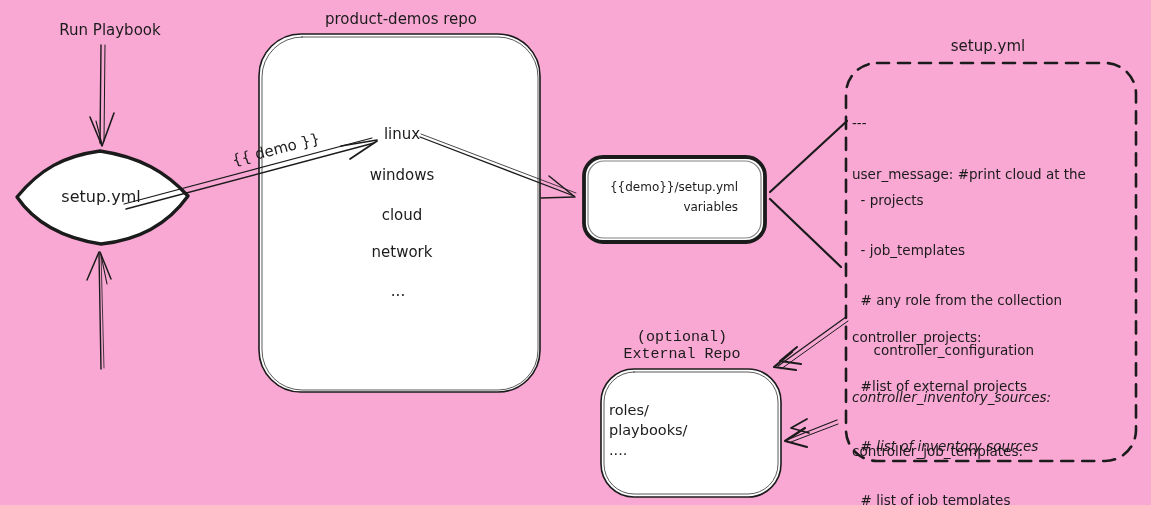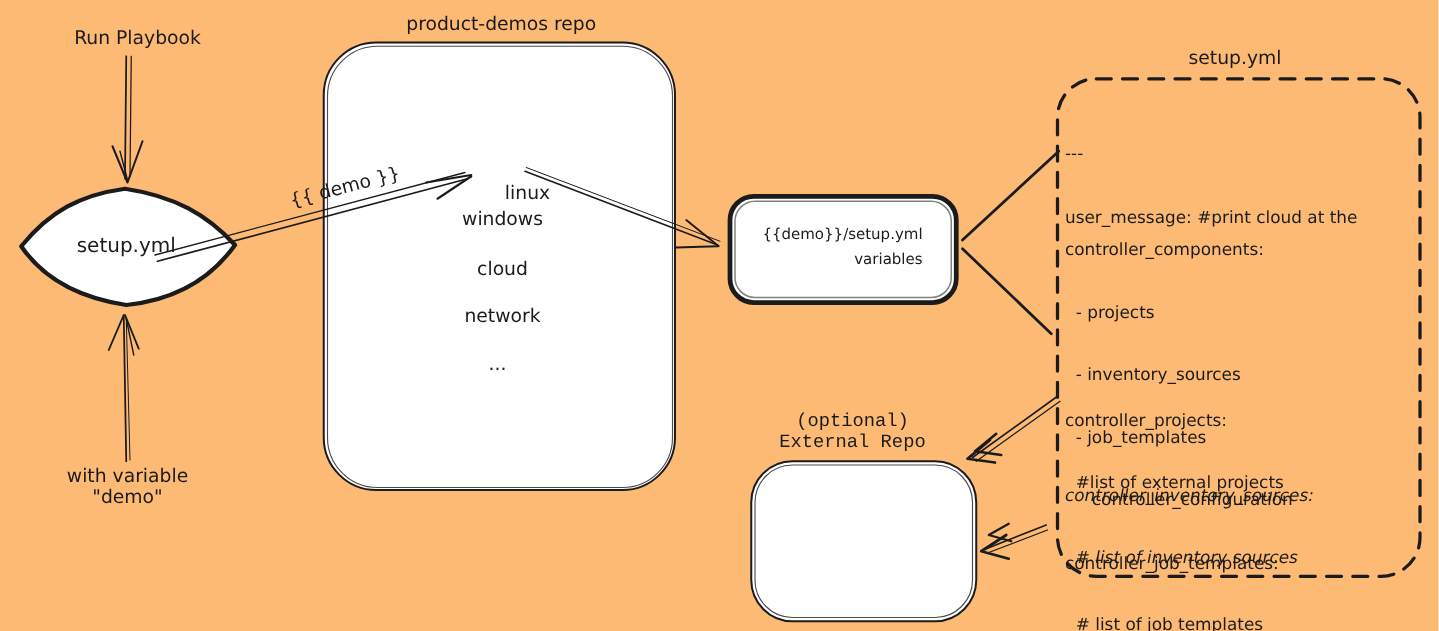--- a/index.html
+++ b/index.html
@@ -1,17 +1,17 @@
 <!DOCTYPE html>
 <html><head>
 <meta charset="utf-8">
 <style>
   html,body { margin:0; padding:0; background:#ffffff; }
   .canvas {
-    position:relative; width:1151px; height:505px; background:#fdba74;
+    position:relative; width:1151px; height:505px; background:#f9a8d4;
     font-family:"DejaVu Sans", sans-serif; color:#1b1b1b; overflow:hidden;
   }
   .layer { position:absolute; left:0; top:0; }
   .t { position:absolute; white-space:nowrap; line-height:1.15; }
   .ctr { transform:translate(-50%,-50%); }
   .f15 { font-size:15px; }
   .f16 { font-size:16px; }
   .code { font-size:13.5px; white-space:pre; }
   .code-line { height:19px; white-space:pre; }
   .grpA .code-line { height:20px; }
@@ -93,52 +93,47 @@
       <path class="ink" stroke-width="1.0" d="M838 424 L791 442"></path>
       <path class="ink" stroke-width="1.8" d="M807 419 L791 428 L809 433"></path>
       <path class="ink" stroke-width="2.2" d="M805 428 L785 441 L807 447"></path>
     </g>
   </svg>
 
   <div class="t f15 ctr" style="left:110px; top:31px;">Run Playbook</div>
 
   <div class="t f16 ctr" style="left:101px; top:197px;">setup.yml</div>
 
-  <div class="t f15 ctr stack" style="left:102px; top:390px;">
-    <div>with variable</div>
-    <div>"demo"</div>
-  </div>
 
   <div class="t f15 ctr" style="left:401px; top:20px;">product-demos repo</div>
 
   <div class="t demo-label" style="left:276px; top:150px;">{{ demo }}</div>
 
-  <div class="t f15 ctr" style="left:422px; top:135px;margin-top:20px;">linux</div>
+  <div class="t f15 ctr" style="left:402px; top:135px;">linux</div>
   <div class="t f15 ctr" style="left:402px; top:176px;">windows</div>
   <div class="t f15 ctr" style="left:402px; top:216px;">cloud</div>
   <div class="t f15 ctr" style="left:402px; top:253px;">network</div>
   <div class="t f15 ctr" style="left:398px; top:292px;">...</div>
 
   <div class="t ctr varbox-text" style="left:674px; top:197px;">
     <div>{{demo}}/setup.yml</div>
     <div>variables</div>
   </div>
 
   <div class="t f15 ctr" style="left:988px; top:47px;">setup.yml</div>
 
   <div class="t code grpA" style="left:852px; top:85px;">
     <div class="code-line">---</div>
     <div class="code-line">user_message: #print cloud at the</div>
   </div>
 
   <div class="t code" style="left:852px; top:162px;">
-    <div class="code-line">controller_components:</div>
     <div class="code-line">  - projects</div>
-    <div class="code-line">  - inventory_sources</div>
     <div class="code-line">  - job_templates</div>
+    <div class="code-line">  # any role from the collection</div>
     <div class="code-line">     controller_configuration</div>
   </div>
 
   <div class="t code grpC" style="left:852px; top:299px;">
     <div class="code-line">controller_projects:</div>
     <div class="code-line">  #list of external projects</div>
   </div>
 
   <div class="t code grpD" style="left:852px; top:359px;font-style:italic;">
     <div class="code-line">controller_inventory_sources:</div>
@@ -148,14 +143,19 @@
   <div class="t code grpE" style="left:852px; top:413px;">
     <div class="code-line">controller_job_templates:</div>
     <div class="code-line">  # list of job templates</div>
   </div>
 
   <div class="t f15 ctr stack" style="left:682px; top:346px;font-family:Liberation Mono, monospace;">
     <div>(optional)</div>
     <div>External Repo</div>
   </div>
 
+  <div class="t ext-lines" style="left:609px; top:400px;">
+    <div>roles/</div>
+    <div>playbooks/</div>
+    <div>....</div>
+  </div>
 
 </div>
 
 </body></html>

